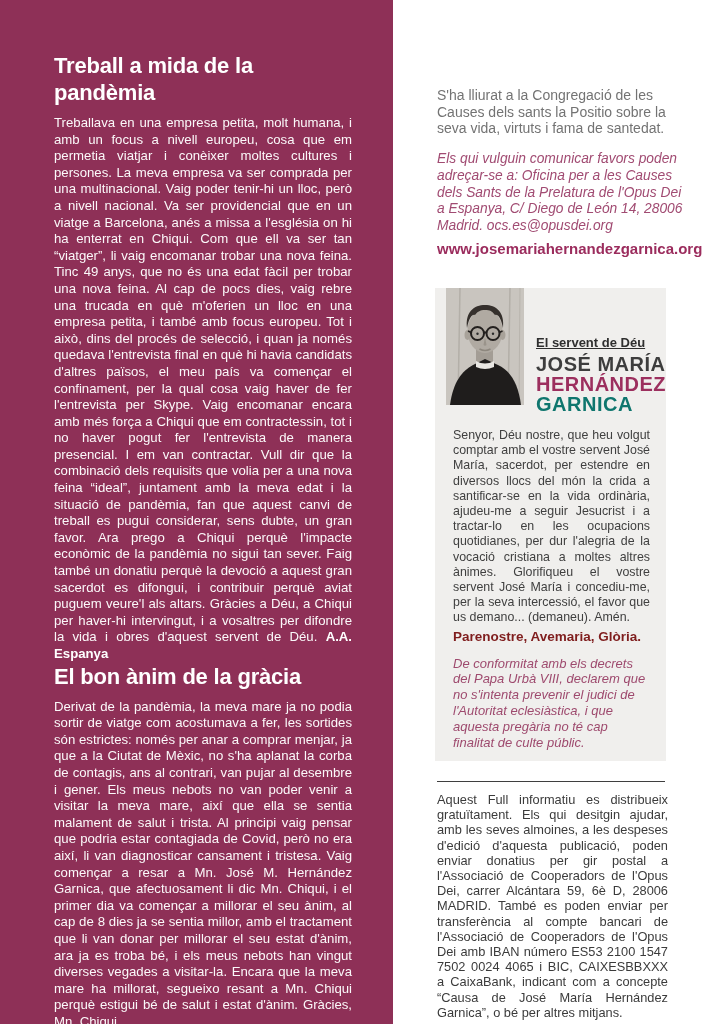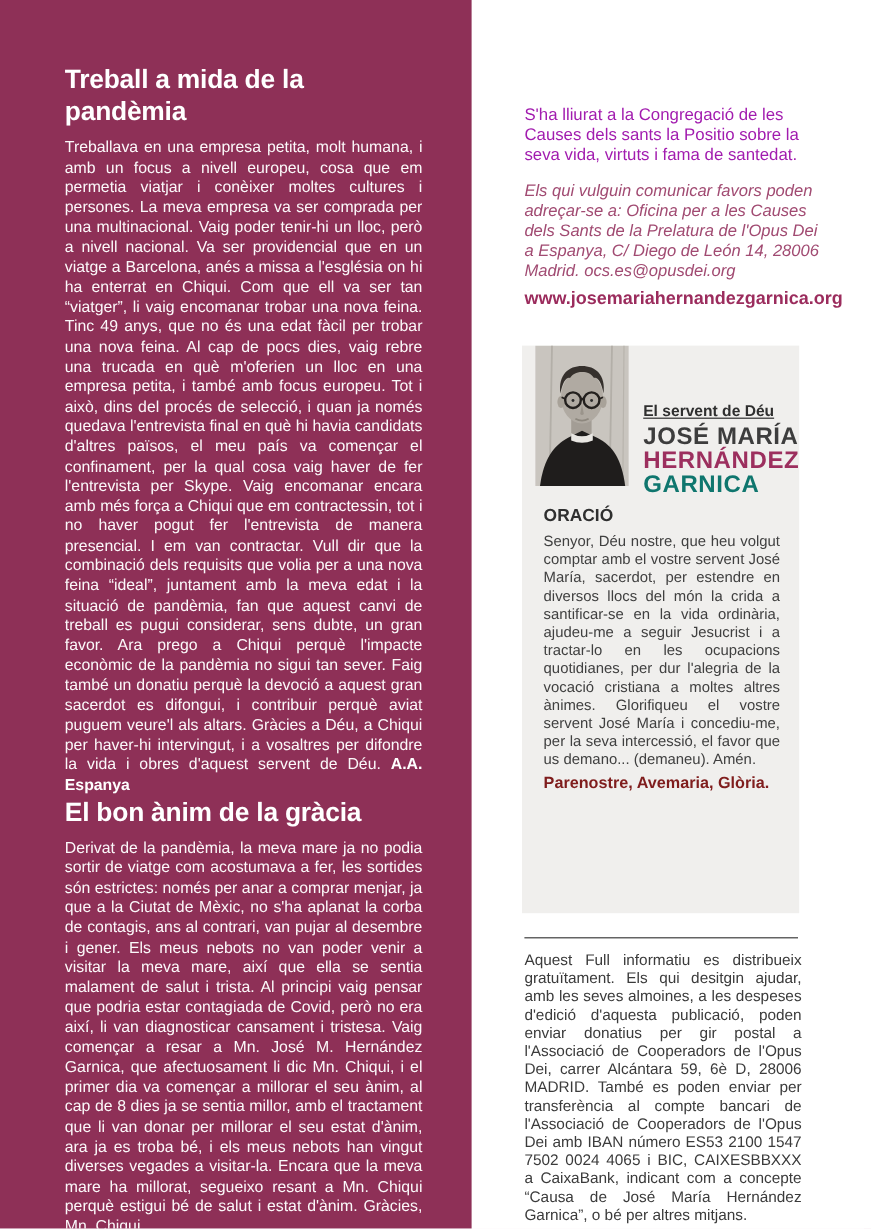--- a/index.html
+++ b/index.html
@@ -21,21 +21,21 @@
     color:rgba(255,255,255,0.97);
   }
   .a-body strong{color:#ffffff;}
   
   .news-title{
     position:absolute;left:437px;top:54px;margin:0;font-size:22px;line-height:26px;
     font-weight:bold;color:#9b2c5d;letter-spacing:-0.2px;
   }
   .news-body{
     position:absolute;left:437px;top:87px;width:240px;margin:0;
-    font-size:14px;line-height:16.5px;color:#a21caf;
+    font-size:14px;line-height:16.5px;color:#737373;
   }
   .contact-note{
     position:absolute;left:437px;top:151px;width:246px;margin:0;
     font-style:italic;font-size:13.8px;line-height:16.8px;color:#a14b72;
   }
   .website{
     position:absolute;left:437px;top:240px;margin:0;
     font-size:15px;font-weight:bold;color:#9b2c5d;text-decoration:none;display:block;
   }
   
@@ -113,22 +113,22 @@
       <path d="M39 49 l-1.5 8 q1.5 1.5 3 0 Z" fill="#9a948b"></path>
       <path d="M33.5 61 q5.5 3 11 0" stroke="#8d877e" stroke-width="1.5" fill="none"></path>
     </svg>
 
     <div class="servant-label">El servent de Déu</div>
     <div class="name-line name1">JOSÉ MARÍA</div>
     <div class="name-line name2">HERNÁNDEZ</div>
     <div class="name-line name3">GARNICA</div>
 
     <div class="card-flow">
-      <p class="prayer-title">ORACIÓ</p>
       <p class="prayer-body">Senyor, Déu nostre, que heu volgut comptar amb el vostre servent José María, sacerdot, per estendre en diversos llocs del món la crida a santificar-se en la vida ordinària, ajudeu-me a seguir Jesucrist i a tractar-lo en les ocupacions quotidianes, per dur l'alegria de la vocació cristiana a moltes altres ànimes. Glorifiqueu el vostre servent José María i concediu-me, per la seva intercessió, el favor que us demano... (demaneu). Amén.</p>
       <p class="devotions">Parenostre, Avemaria, Glòria.</p>
+      <p class="decree">De conformitat amb els decrets del Papa Urbà VIII, declarem que no s'intenta prevenir el judici de l'Autoritat eclesiàstica, i que aquesta pregària no té cap finalitat de culte públic.</p>
     </div>
   </div>
 
   <div class="rule"></div>
   <p class="footer-note">Aquest Full informatiu es distribueix gratuïtament. Els qui desitgin ajudar, amb les seves almoines, a les despeses d'edició d'aquesta publicació, poden enviar donatius per gir postal a l'Associació de Cooperadors de l'Opus Dei, carrer Alcántara 59, 6è D, 28006 MADRID. També es poden enviar per transferència al compte bancari de l'Associació de Cooperadors de l'Opus Dei amb IBAN número ES53 2100 1547 7502 0024 4065 i BIC, CAIXESBBXXX a CaixaBank, indicant com a concepte “Causa de José María Hernández Garnica”, o bé per altres mitjans.</p>
 
 </div>
 
 </body></html>

